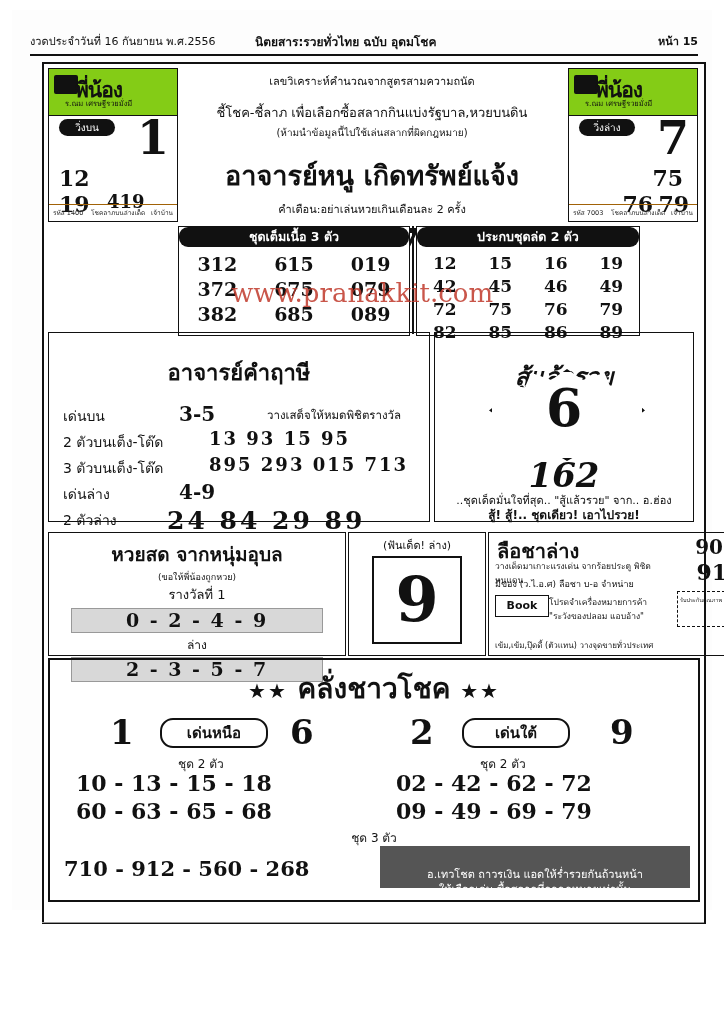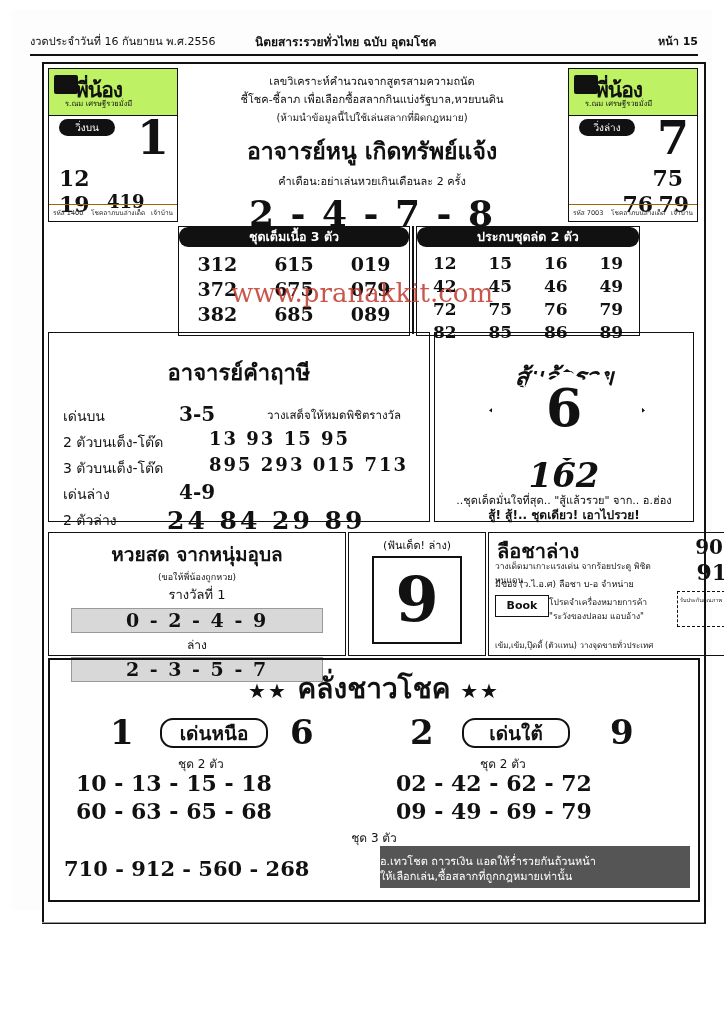--- a/index.html
+++ b/index.html
@@ -14,42 +14,42 @@
   .rule{position:absolute;left:18px;top:44px;width:668px;height:2px;background:#111;}
 
   
   .frame{position:absolute;left:30px;top:52px;width:660px;height:858px;border:2px solid #111;background:#fff;}
 
   
   .topblock{position:absolute;left:0;top:0;width:656px;height:160px;}
   .logobox{position:absolute;top:4px;width:128px;height:152px;border:1px solid #111;background:#fff;}
   .logobox.left{left:4px;}
   .logobox.right{left:524px;}
-  .logo-top{position:absolute;left:0;top:0;width:100%;height:46px;background:#bef264;border-bottom:1px solid #111;}
+  .logo-top{position:absolute;left:0;top:0;width:100%;height:46px;background:#84cc16;border-bottom:1px solid #111;}
   .logo-word{position:absolute;left:26px;top:4px;font-size:21px;font-weight:bold;color:#111;letter-spacing:-1px;}
   .logo-sub{position:absolute;left:16px;top:28px;font-size:7.5px;color:#111;}
   .logo-cart{position:absolute;left:5px;top:6px;width:20px;height:15px;border:2px solid #111;border-radius:2px;background:#111;}
   .pill{position:absolute;left:10px;top:50px;width:56px;height:17px;border-radius:9px;background:#111;color:#fff;font-size:10px;text-align:center;line-height:17px;}
   .bignum{position:absolute;right:8px;top:46px;font-size:46px;font-weight:bold;line-height:46px;font-family:"DejaVu Serif","Liberation Serif",serif;}
   .pairrow{position:absolute;left:0;top:96px;width:100%;font-size:22px;font-weight:bold;font-family:"DejaVu Serif","Liberation Serif",serif;}
   .pr-a{position:absolute;left:10px;top:0;}
   .pr-b{position:absolute;left:10px;top:26px;}
   .pr-c{position:absolute;left:58px;top:26px;font-size:18px;}
   .pr-r1{position:absolute;right:14px;top:0;}
   .pr-r2{position:absolute;right:44px;top:26px;}
   .pr-r3{position:absolute;right:8px;top:26px;}
   .logo-foot{position:absolute;left:0;bottom:0;width:100%;height:16px;border-top:1px solid #a16207;font-size:6.5px;color:#222;}
   .logo-foot span{position:absolute;top:3px;}
   .lf-l{left:4px;} .lf-c{left:42px;} .lf-r{right:4px;}
 
   .centertop{position:absolute;left:136px;top:4px;width:384px;height:152px;text-align:center;}
   .ct-l1{font-size:11px;margin-top:4px;}
-  .ct-l2{font-size:11px;margin-top:0;}
+  .ct-l2{font-size:13px;margin-top:12px;}
   .ct-l3{font-size:10px;margin-top:2px;}
-  .ct-title{font-size:23px;font-weight:bold;margin-top:8px;letter-spacing:0px;}
+  .ct-title{font-size:27px;font-weight:bold;margin-top:14px;letter-spacing:0px;}
   .ct-warn{font-size:11px;margin-top:3px;}
   .ct-nums{font-size:36px;font-weight:bold;margin-top:2px;letter-spacing:2px;font-family:"DejaVu Serif","Liberation Serif",serif;}
 
   
   .tables{position:absolute;left:4px;top:162px;width:648px;height:110px;}
   .tbl{position:absolute;top:0;border:1px solid #111;background:#fff;}
   .tbl.left{left:130px;width:230px;height:108px;}
   .tbl.right{left:368px;width:222px;height:108px;}
   .tbl-hd{height:20px;background:#111;color:#fff;font-size:12.5px;text-align:center;line-height:20px;font-weight:bold;border-radius:9px;}
   .tbl-body{padding-top:3px;}
@@ -105,31 +105,31 @@
   .bookbtn{position:absolute;left:6px;top:62px;width:52px;height:20px;border:1px solid #111;background:#fff;font-size:11px;font-weight:bold;line-height:20px;text-align:center;}
   .seal{position:absolute;right:8px;top:58px;width:46px;height:30px;border:1px dashed #111;font-size:5.5px;text-align:center;line-height:8px;padding-top:4px;}
 
   
   .blk4{position:absolute;left:4px;top:594px;width:648px;height:240px;border:2px solid #111;}
   .b4title{text-align:center;font-size:28px;font-weight:bold;margin-top:6px;}
   .b4title .st{font-size:20px;letter-spacing:2px;}
   .b4row{position:relative;height:42px;margin-top:2px;}
   .b4n{position:absolute;font-size:34px;font-weight:bold;font-family:"DejaVu Serif","Liberation Serif",serif;}
   .b4n1{left:60px;top:0;} .b4n2{left:240px;top:0;} .b4n3{left:360px;top:0;} .b4n4{left:560px;top:0;}
-  .oval{position:absolute;top:6px;width:104px;height:26px;border:2px solid #111;border-radius:13px;text-align:center;font-size:19px;font-weight:bold;line-height:26px;}
+  .oval{position:absolute;top:6px;width:104px;height:26px;border:2px solid #111;border-radius:13px;text-align:center;font-size:15px;font-weight:bold;line-height:26px;}
   .oval.a{left:110px;} .oval.b{left:412px;}
   .b4sub{position:relative;height:16px;}
   .b4sub span{position:absolute;font-size:12px;}
   .b4s1{left:128px;} .b4s2{left:430px;}
   .b4nums{position:relative;height:28px;}
   .b4nums span{position:absolute;font-size:22px;font-weight:bold;font-family:"DejaVu Serif","Liberation Serif",serif;}
   .b4L{left:26px;} .b4R{left:346px;}
   .b4sub3{text-align:center;font-size:12px;margin-top:2px;}
   .b4last{position:absolute;left:14px;top:196px;font-size:21px;font-weight:bold;font-family:"DejaVu Serif","Liberation Serif",serif;}
-  .b4box{position:absolute;left:330px;top:186px;width:310px;height:42px;background:#555;color:#fff;font-size:11px;text-align:left;padding-top:8px;box-sizing:border-box;}
+  .b4box{position:absolute;left:330px;top:186px;width:310px;height:42px;background:#555;color:#fff;font-size:11px;text-align:center;padding-top:21px;box-sizing:border-box;}
   .b4box div{line-height:15px;}
 
   .shadow{position:absolute;left:690px;top:60px;width:6px;height:860px;background:#cfcfcf;}
   .botline{position:absolute;left:30px;top:912px;width:662px;height:1px;background:#999;}
 </style>
 </head>
 <body>
 
 <div class="page">
   <div class="shadow"></div>

